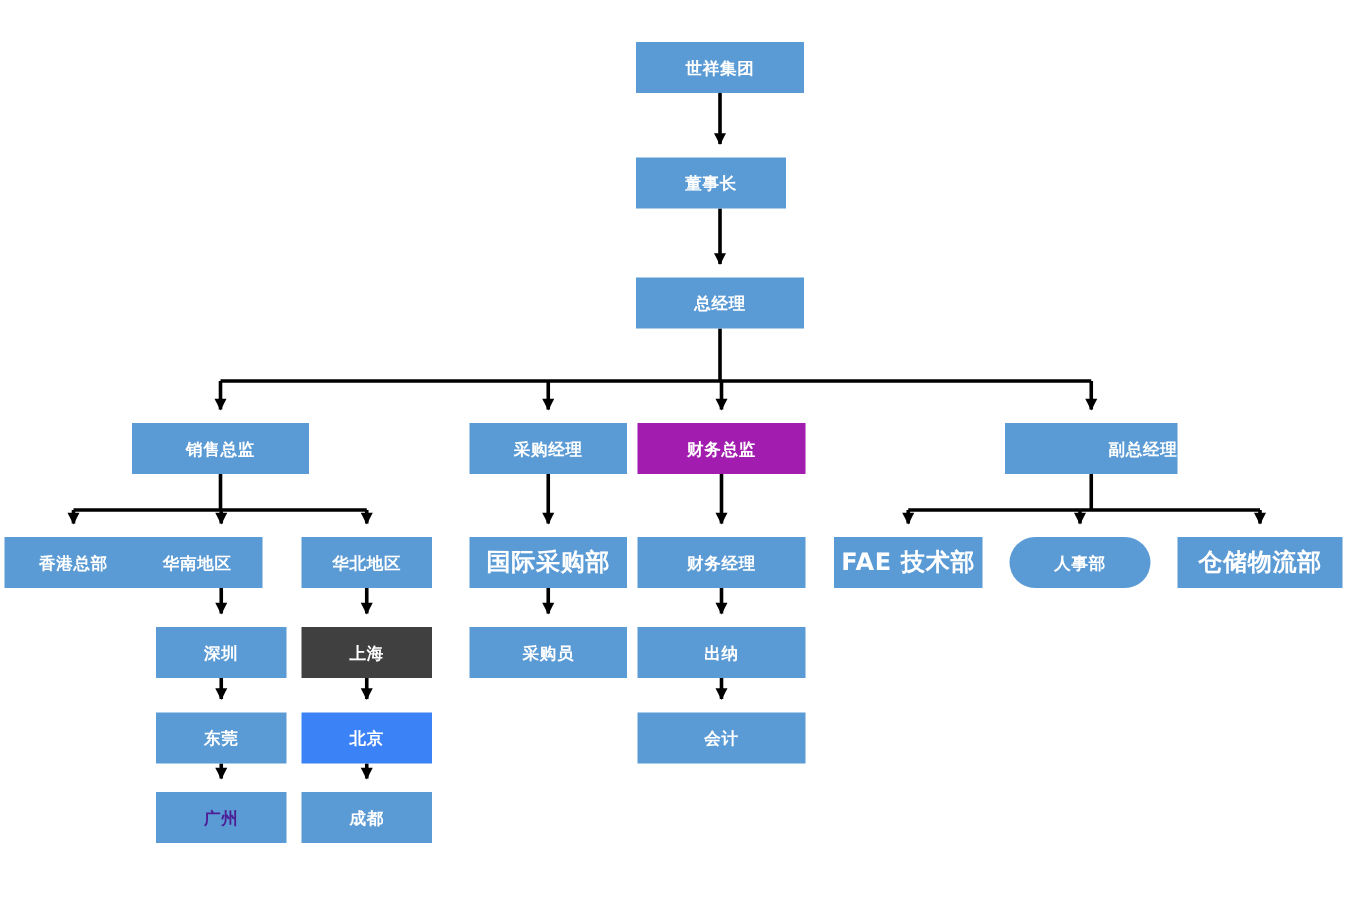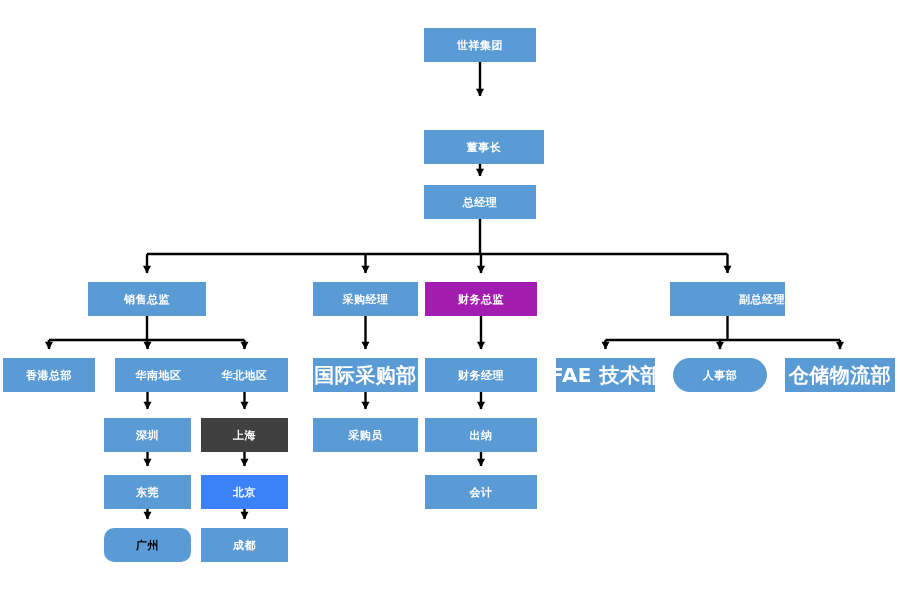--- a/index.html
+++ b/index.html
@@ -35,21 +35,21 @@
     display: flex;
     align-items: center;
     justify-content: center;
     font-weight: bold;
     font-size: 11px;
     letter-spacing: 0.5px;
     line-height: 1;
     white-space: nowrap;
     user-select: none;
   }
-  .node.small { font-size: 20px; }
+  .node.small { font-size: 16px; }
 </style>
 </head>
 <body>
 
 <div id="chart-root">
 
   <svg id="edge-layer" width="900" height="612" viewBox="0 0 900 612" xmlns="http://www.w3.org/2000/svg">
     <defs>
       <marker id="arrowhead" markerWidth="9" markerHeight="9" refX="4.2" refY="7.6" orient="0" markerUnits="userSpaceOnUse">
         <path d="M 0.2 0.4 L 8.2 0.4 L 4.2 8.2 Z" fill="#000000"></path>
@@ -85,42 +85,42 @@
         <path d="M 605.5 340 L 605.5 349" marker-end="url(#arrowhead)"></path>
         <path d="M 720 340 L 720 349" marker-end="url(#arrowhead)"></path>
         <path d="M 840 340 L 840 349" marker-end="url(#arrowhead)"></path>
       </g>
   </svg>
 
   <div id="nodes">
       <div class="node" style="left: 424px; top: 28px; width: 112px; height: 34px; background: rgb(91, 155, 213); color: rgb(255, 255, 255);">
         <span>世祥集团</span>
       </div>
-      <div class="node" style="left: 424px; top: 105px; width: 120px; height: 34px; background: rgb(91, 155, 213); color: rgb(255, 255, 255); margin-top: 25px;">
+      <div class="node" style="left: 424px; top: 105px; width: 100px; height: 34px; background: rgb(91, 155, 213); color: rgb(255, 255, 255);">
         <span>董事长</span>
       </div>
       <div class="node" style="left: 424px; top: 185px; width: 112px; height: 34px; background: rgb(91, 155, 213); color: rgb(255, 255, 255);">
         <span>总经理</span>
       </div>
       <div class="node" style="left: 88px; top: 282px; width: 118px; height: 34px; background: rgb(91, 155, 213); color: rgb(255, 255, 255);">
         <span>销售总监</span>
       </div>
       <div class="node" style="left: 313px; top: 282px; width: 105px; height: 34px; background: rgb(91, 155, 213); color: rgb(255, 255, 255);">
         <span>采购经理</span>
       </div>
       <div class="node" style="left: 425px; top: 282px; width: 112px; height: 34px; background: #a21caf; color: rgb(255, 255, 255);">
         <span>财务总监</span>
       </div>
       <div class="node" style="left: 670px; top: 282px; width: 115px; height: 34px; background: rgb(91, 155, 213); color: rgb(255, 255, 255); justify-content: flex-end;">
         <span>副总经理</span>
       </div>
       <div class="node" style="left: 3px; top: 358px; width: 92px; height: 34px; background: rgb(91, 155, 213); color: rgb(255, 255, 255); text-align: center;">
         <span>香港总部</span>
       </div>
-      <div class="node" style="left: 115px; top: 358px; width: 87px; height: 34px; background: rgb(91, 155, 213); color: rgb(255, 255, 255);">
+      <div class="node" style="left: 88px; top: 358px; width: 87px; height: 34px; background: rgb(91, 155, 213); color: rgb(255, 255, 255);">
         <span>华南地区</span>
       </div>
       <div class="node" style="left: 201px; top: 358px; width: 87px; height: 34px; background: rgb(91, 155, 213); color: rgb(255, 255, 255);">
         <span>华北地区</span>
       </div>
       <div class="node small" style="left: 313px; top: 358px; width: 105px; height: 34px; background: rgb(91, 155, 213); color: rgb(255, 255, 255);">
         <span>国际采购部</span>
       </div>
       <div class="node" style="left: 425px; top: 358px; width: 112px; height: 34px; background: rgb(91, 155, 213); color: rgb(255, 255, 255);">
         <span>财务经理</span>
@@ -148,21 +148,21 @@
       </div>
       <div class="node" style="left: 104px; top: 475px; width: 87px; height: 34px; background: rgb(91, 155, 213); color: rgb(255, 255, 255);">
         <span>东莞</span>
       </div>
       <div class="node" style="left: 201px; top: 475px; width: 87px; height: 34px; background: #3b82f6; color: rgb(255, 255, 255);">
         <span>北京</span>
       </div>
       <div class="node" style="left: 425px; top: 475px; width: 112px; height: 34px; background: rgb(91, 155, 213); color: rgb(255, 255, 255);">
         <span>会计</span>
       </div>
-      <div class="node" style="left: 104px; top: 528px; width: 87px; height: 34px; background: rgb(91, 155, 213); color: #000000; border-radius: 10px;">
+      <div class="node" style="left: 104px; top: 528px; width: 87px; height: 34px; background: rgb(91, 155, 213); color: #4c1d95;">
         <span>广州</span>
       </div>
       <div class="node" style="left: 201px; top: 528px; width: 87px; height: 34px; background: rgb(91, 155, 213); color: rgb(255, 255, 255);">
         <span>成都</span>
       </div>
     </div>
 
 </div>
 
 </body></html>

